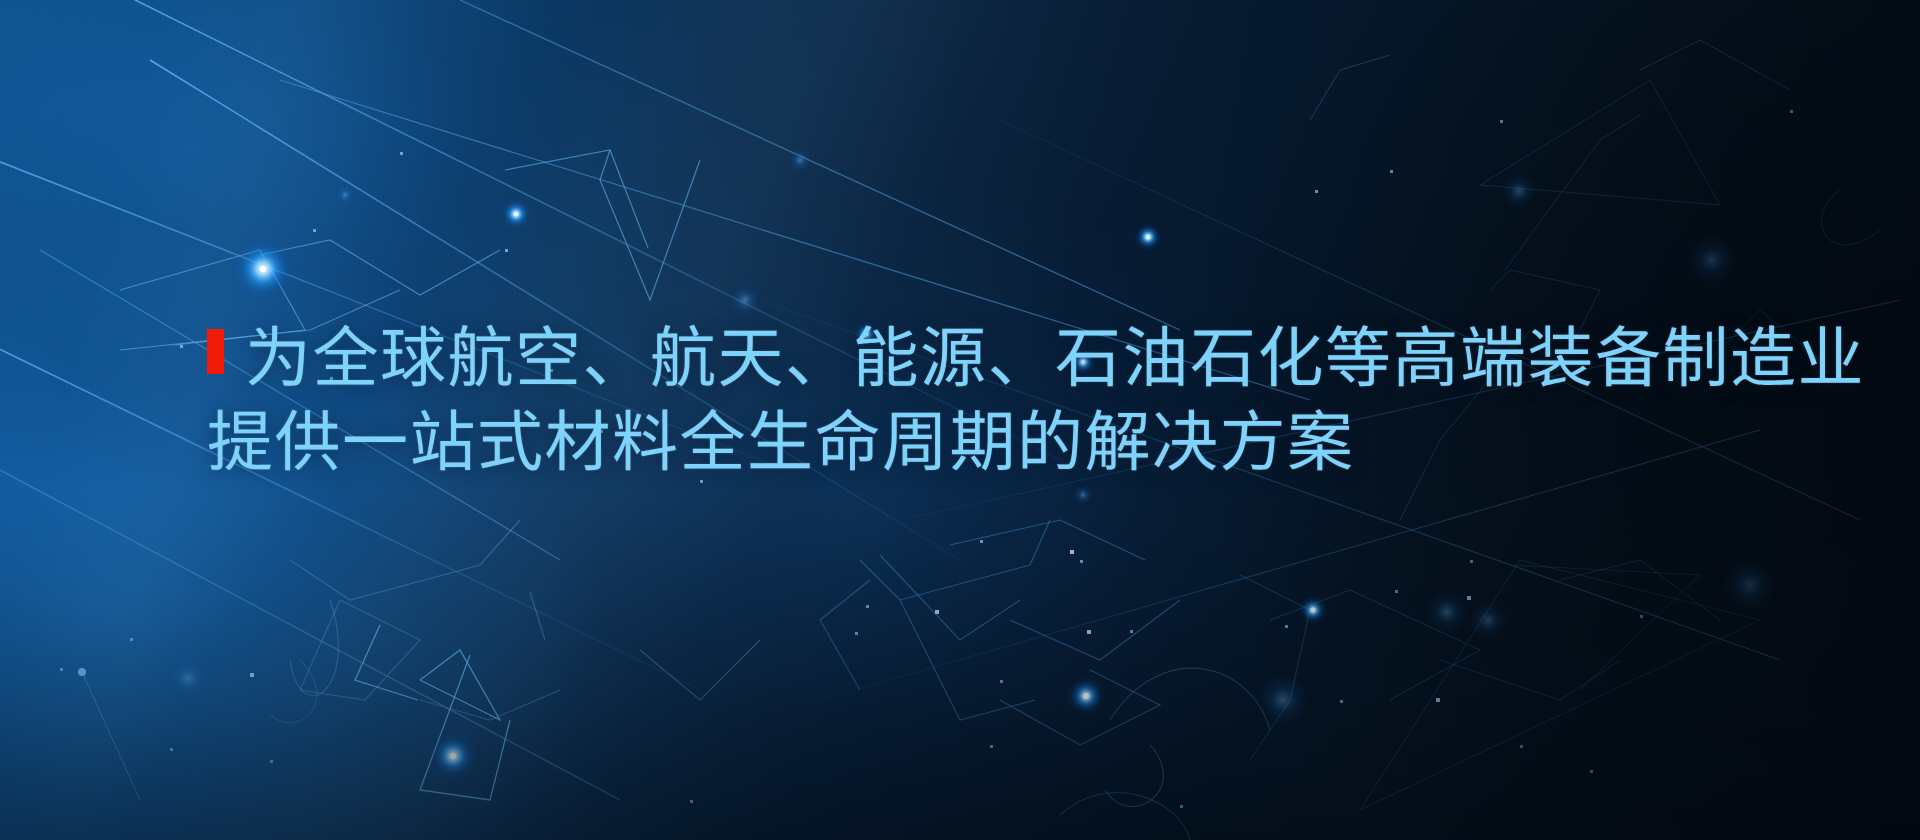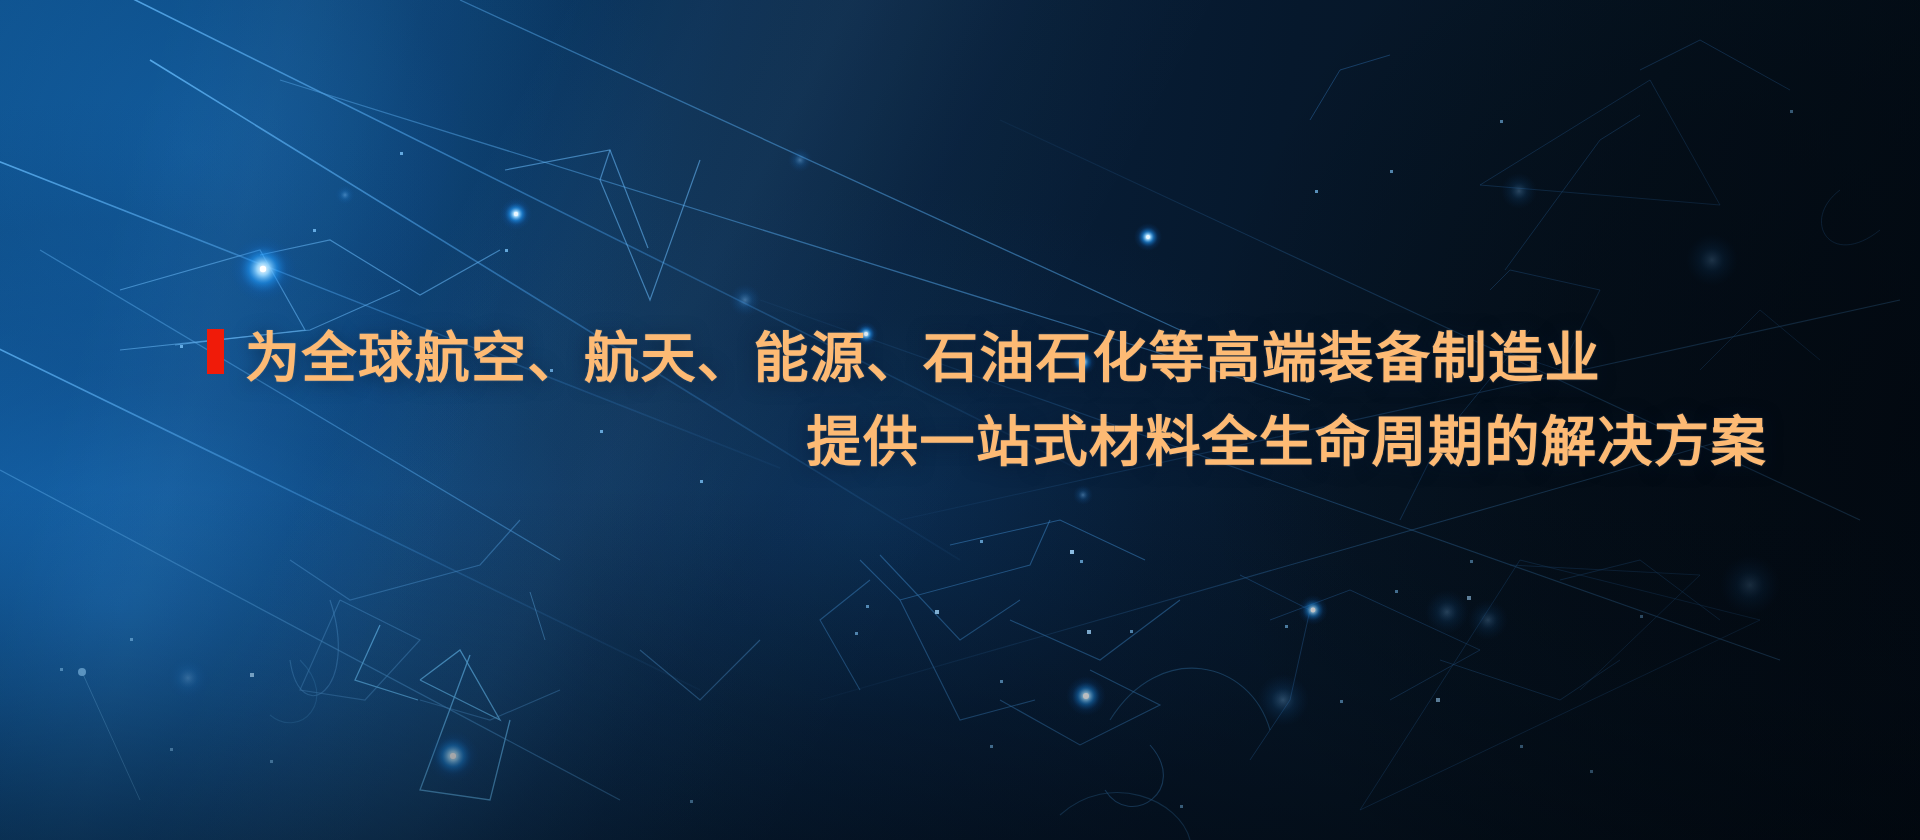--- a/index.html
+++ b/index.html
@@ -114,31 +114,30 @@
   .accent-bar {
     width: 17px;
     height: 45px;
     background: #f01b09;
     flex: 0 0 17px;
     margin-top: 13px;
     margin-right: 21px;
   }
   .headline-lines { flex: 1 1 auto; }
   .headline-line {
-    color: #fdba74;
-    font-size: 55px;
-    font-weight: 700;
+    color: #7dd3fc;
+    font-size: 66px;
+    font-weight: 400;
     letter-spacing: 1.5px;
     line-height: 84px;
     white-space: nowrap;
     text-shadow: 0 2px 18px rgba(0,22,48,0.55), 0 0 2px rgba(255,255,255,0.28);
   }
   .headline-line.line2 {
     margin-left: -38px;
-    text-align: right;
   }
 </style>
 </head>
 <body>
 
 <div id="stage">
 
   <div class="bg-layer bg-base"></div>
   <div class="bg-layer bg-glow-topleft"></div>
   <div class="bg-layer bg-glow-left"></div>

